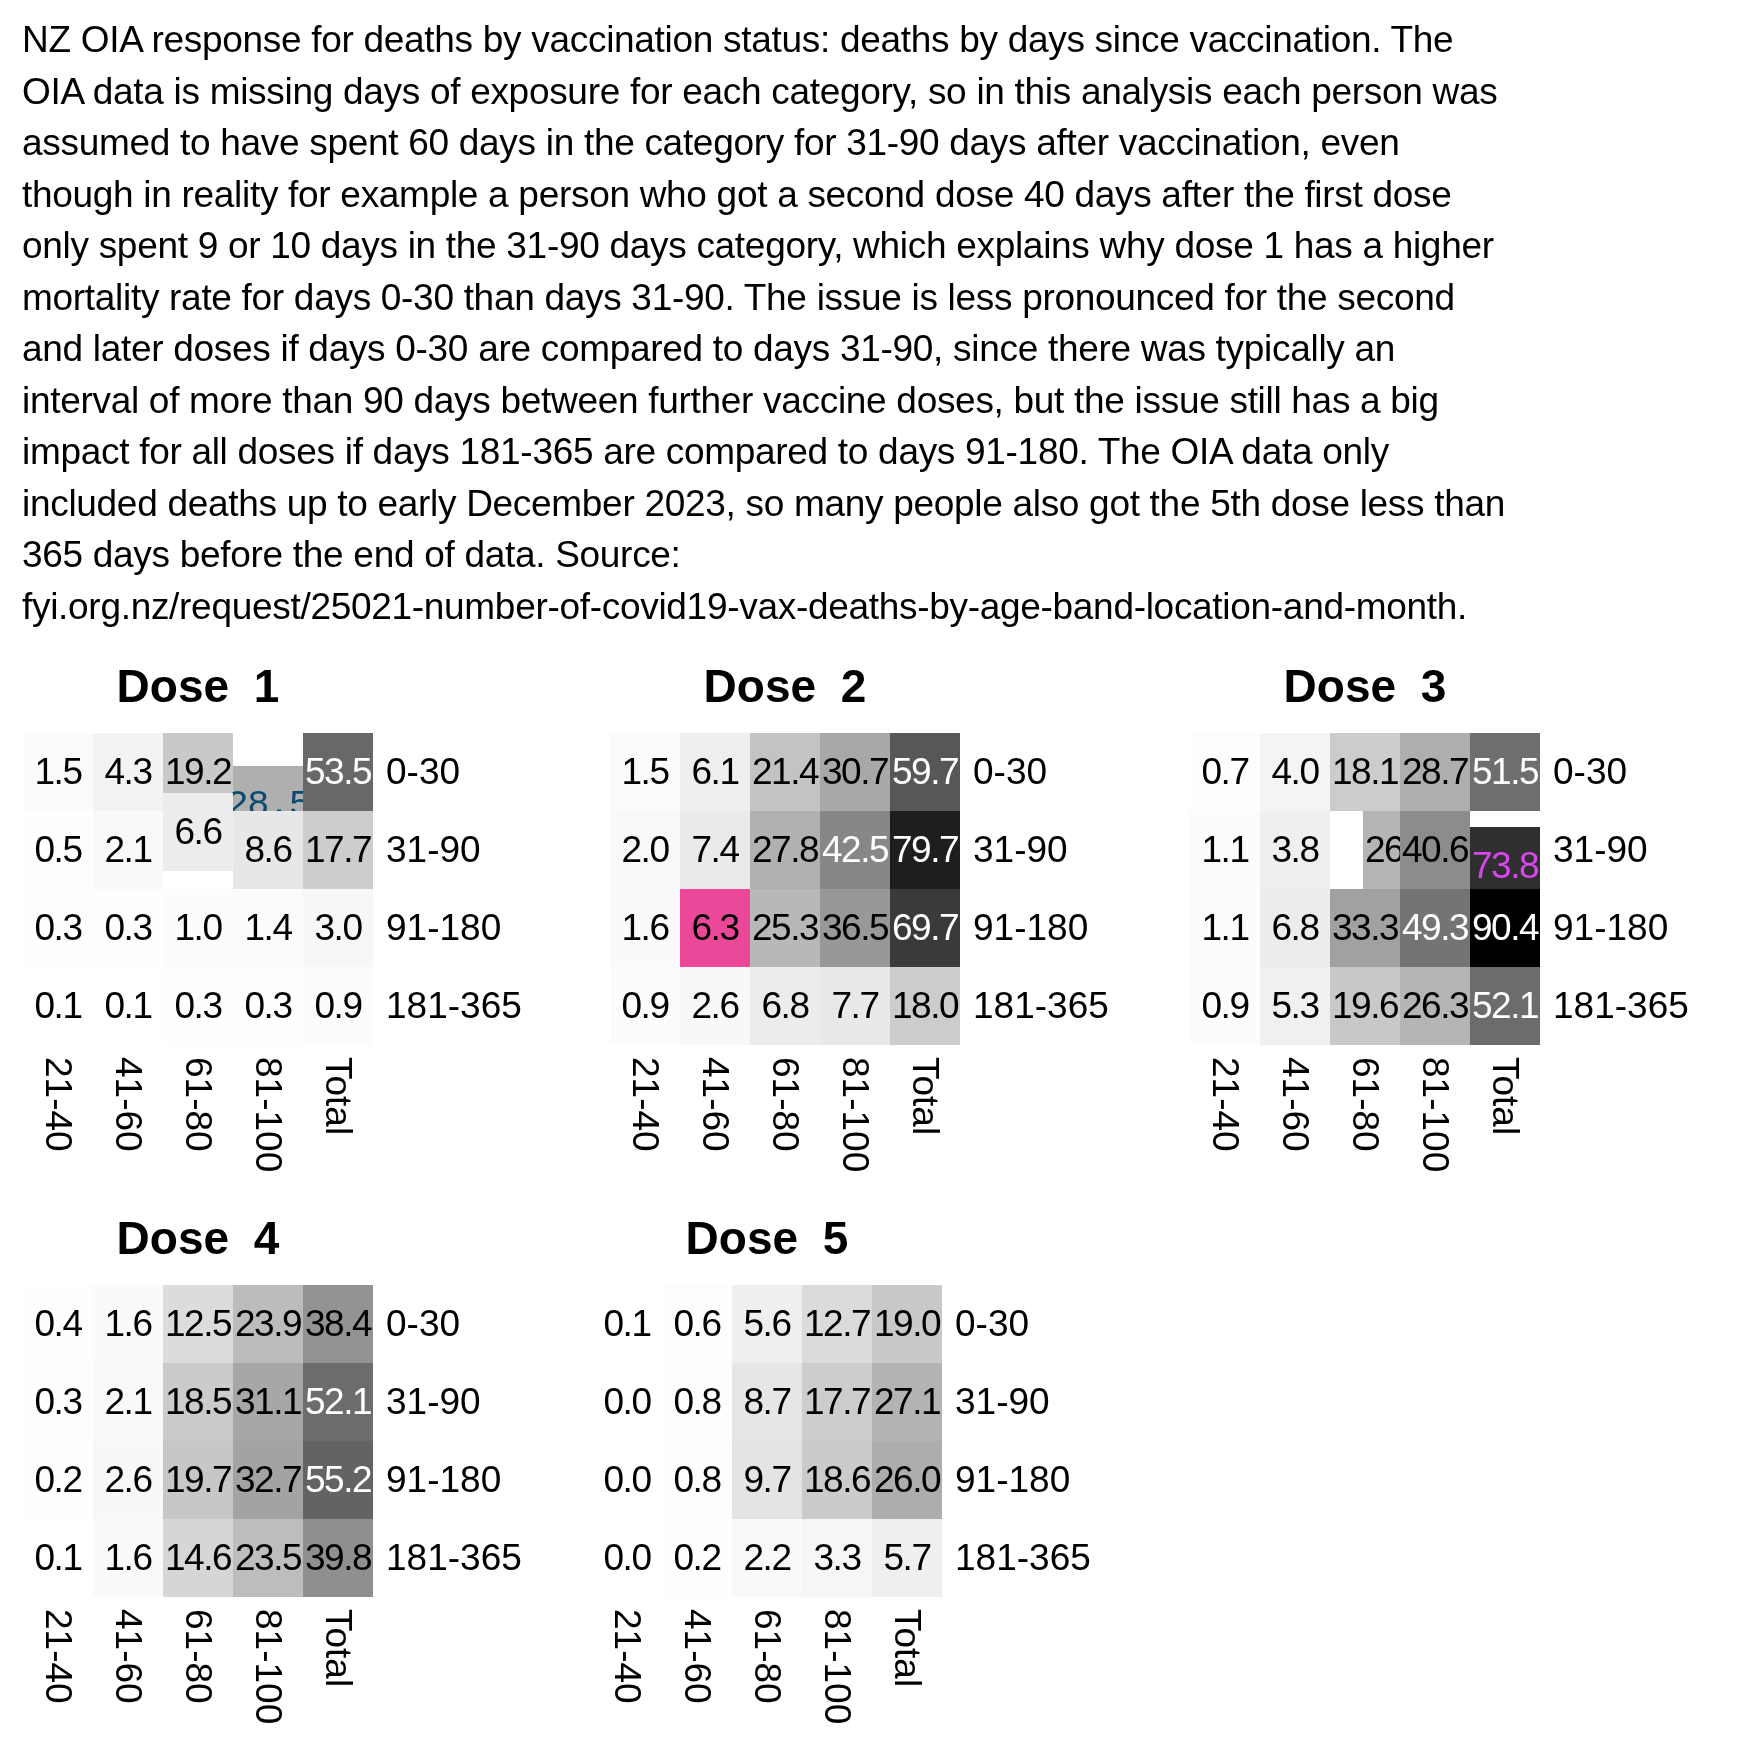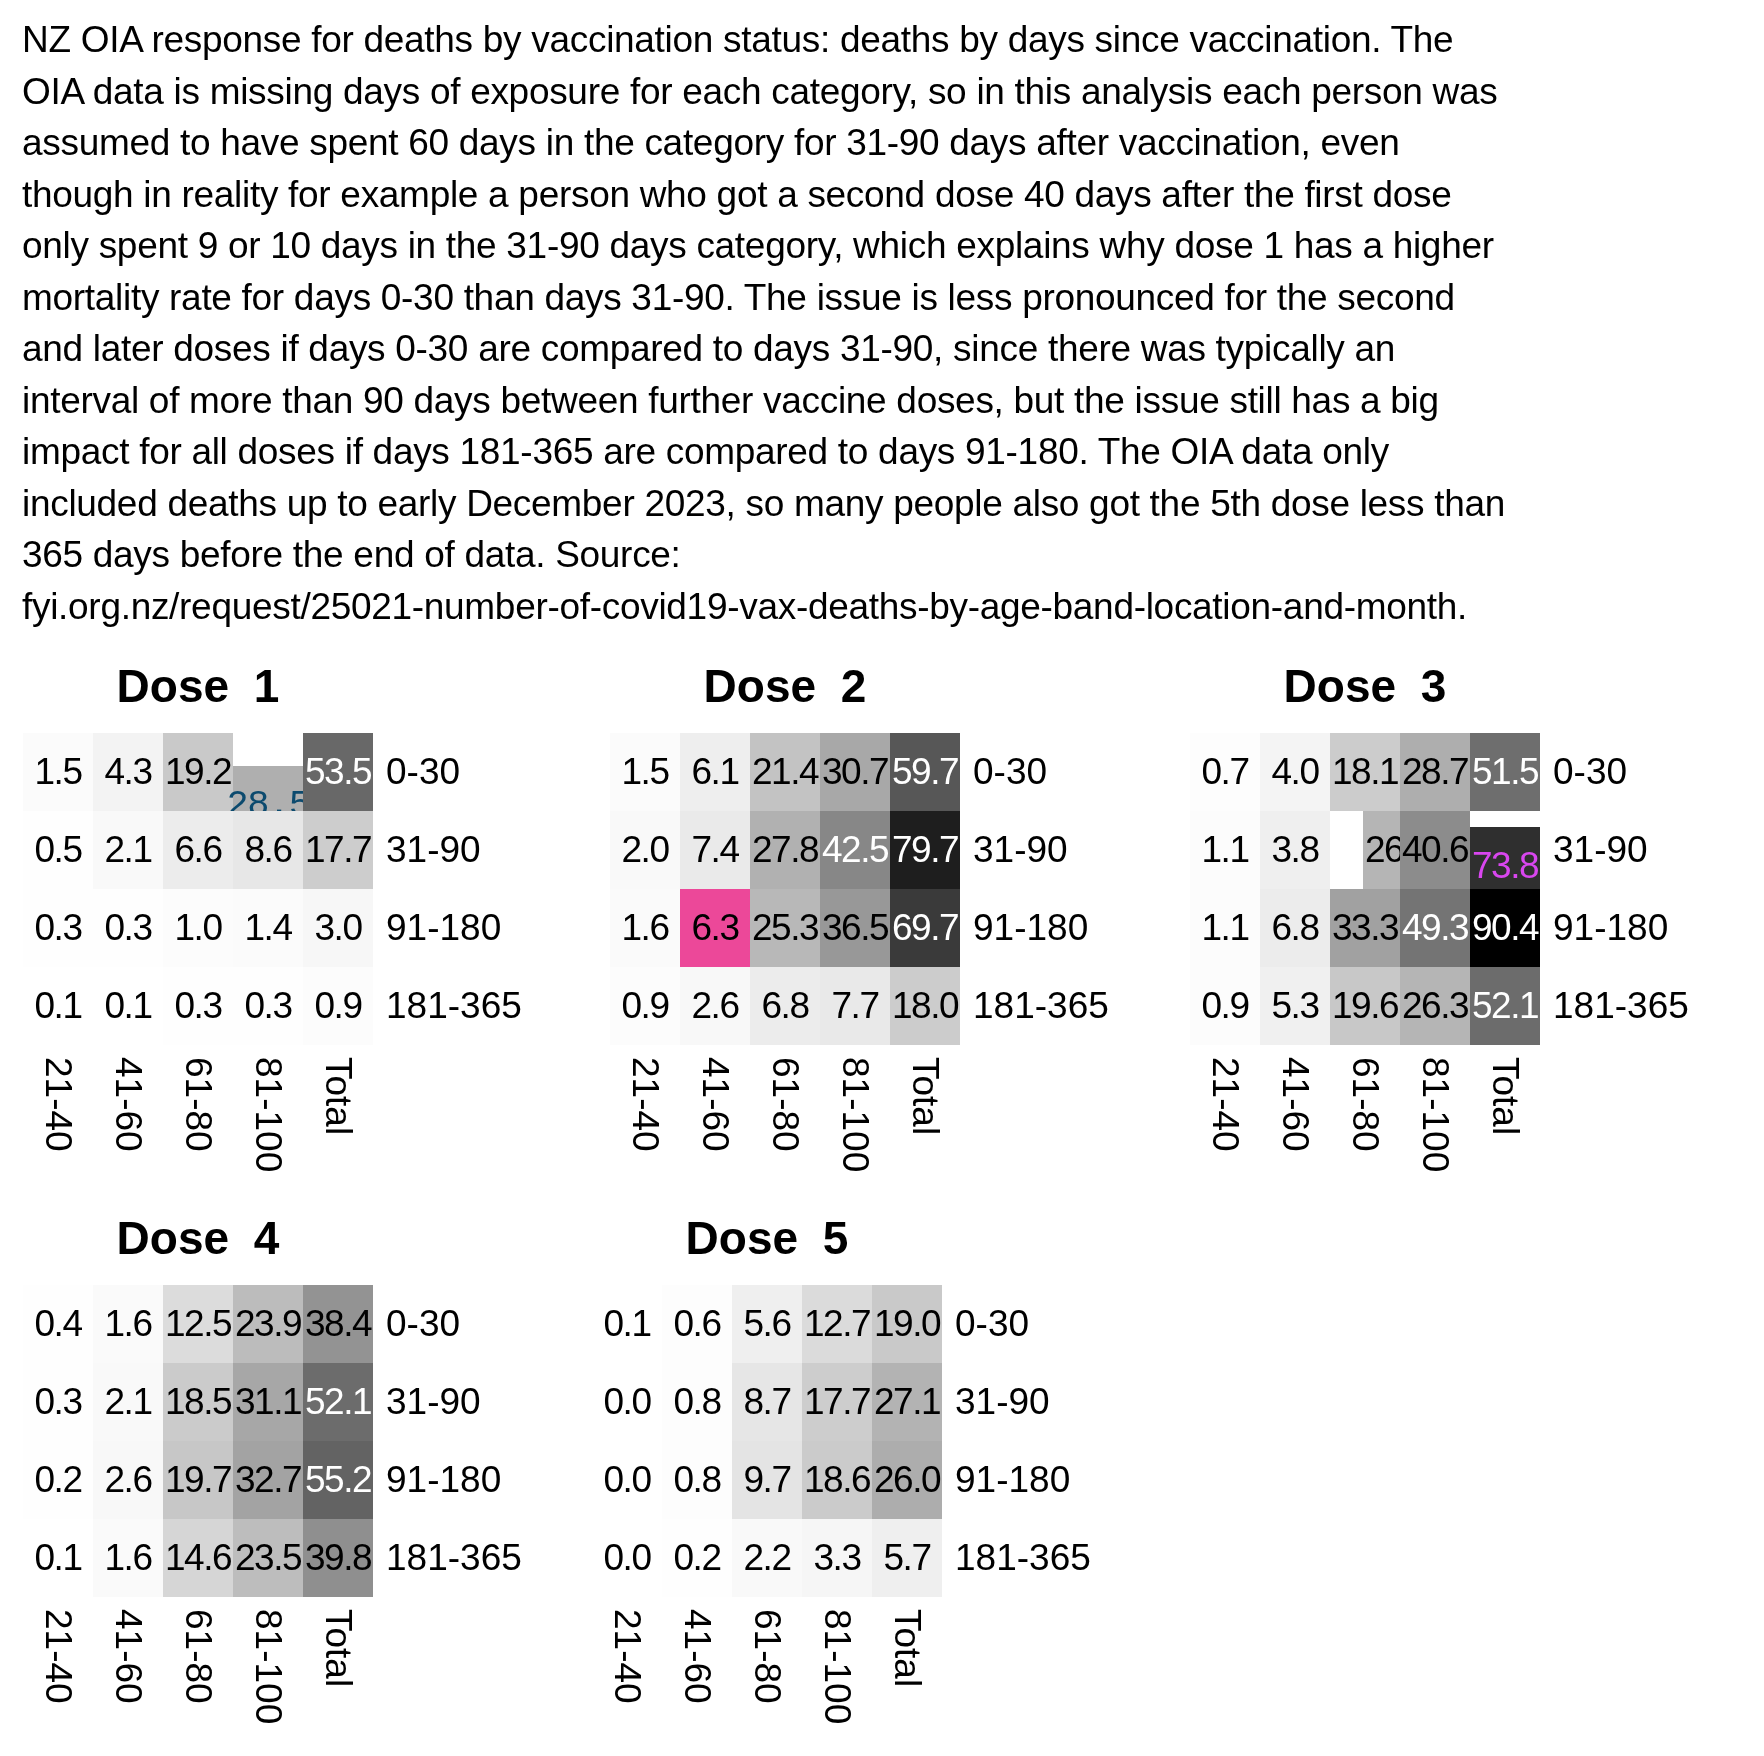--- a/index.html
+++ b/index.html
@@ -83,21 +83,21 @@
   <section class="panel">
       <div class="ptitle" style="left: -52px; width: 500px; top: 662px;">Dose 1</div>
       <div class="cell" style="left: 23px; top: 733px; background: rgb(251, 251, 251); color: rgb(0, 0, 0);">1.5</div>
       <div class="cell" style="left: 93px; top: 733px; background: rgb(243, 243, 243); color: rgb(0, 0, 0);">4.3</div>
       <div class="cell" style="left: 163px; top: 733px; background: rgb(201, 201, 201); color: rgb(0, 0, 0);">19.2</div>
       <div class="cell" style="left: 233px; top: 766px; background: rgb(175, 175, 175); color: #0c4a6e; font-family: Liberation Mono, monospace;">28.5</div>
       <div class="cell" style="left: 303px; top: 733px; background: rgb(104, 104, 104); color: rgb(255, 255, 255);">53.5</div>
       <div class="rowlab" style="left: 386px; top: 733px;">0-30</div>
       <div class="cell" style="left: 23px; top: 811px; background: rgb(254, 254, 254); color: rgb(0, 0, 0);">0.5</div>
       <div class="cell" style="left: 93px; top: 811px; background: rgb(249, 249, 249); color: rgb(0, 0, 0);">2.1</div>
-      <div class="cell" style="left: 163px; top: 811px; background: rgb(236, 236, 236); color: rgb(0, 0, 0);">6.6</div>
+      <div class="cell" style="left: 163px; top: 793px; background: rgb(236, 236, 236); color: rgb(0, 0, 0);">6.6</div>
       <div class="cell" style="left: 233px; top: 811px; background: rgb(231, 231, 231); color: rgb(0, 0, 0);">8.6</div>
       <div class="cell" style="left: 303px; top: 811px; background: rgb(205, 205, 205); color: rgb(0, 0, 0);">17.7</div>
       <div class="rowlab" style="left: 386px; top: 811px;">31-90</div>
       <div class="cell" style="left: 23px; top: 889px; background: rgb(254, 254, 254); color: rgb(0, 0, 0);">0.3</div>
       <div class="cell" style="left: 93px; top: 889px; background: rgb(254, 254, 254); color: rgb(0, 0, 0);">0.3</div>
       <div class="cell" style="left: 163px; top: 889px; background: rgb(252, 252, 252); color: rgb(0, 0, 0);">1.0</div>
       <div class="cell" style="left: 233px; top: 889px; background: rgb(251, 251, 251); color: rgb(0, 0, 0);">1.4</div>
       <div class="cell" style="left: 303px; top: 889px; background: rgb(247, 247, 247); color: rgb(0, 0, 0);">3.0</div>
       <div class="rowlab" style="left: 386px; top: 889px;">91-180</div>
       <div class="cell" style="left: 23px; top: 967px; background: rgb(255, 255, 255); color: rgb(0, 0, 0);">0.1</div>

